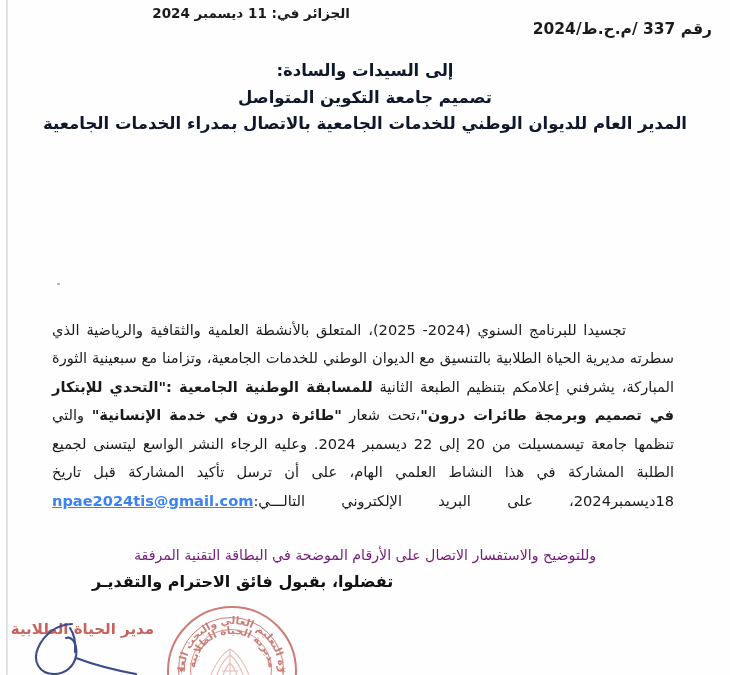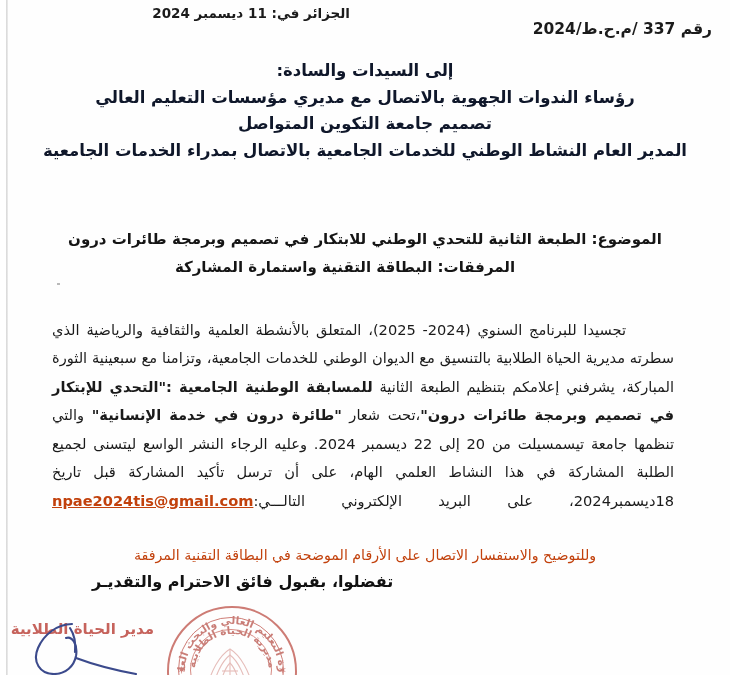--- a/index.html
+++ b/index.html
@@ -123,39 +123,39 @@
     text-indent: 0;
   }
   .body .indent {
     display: inline-block;
     width: 48px;
   }
   .b {
     font-weight: 700;
   }
   .mail {
-    color: #c2410c;
+    color: #3b82f6;
     text-decoration: underline;
     font-weight: 700;
     direction: ltr;
     unicode-bidi: embed;
     display: inline-block;
     font-size: 14.6px;
   }
 
   
   .inquiry {
     position: absolute;
     top: 543px;
     left: 0;
     right: 0;
     text-align: center;
     font-size: 14.2px;
     line-height: 1.7;
-    color: #c2410c;
+    color: #701a75;
   }
 
   
   .closing {
     position: absolute;
     top: 572px;
     right: 0;
     left: 0;
     text-align: left;
     padding-left: 92px;
@@ -261,29 +261,24 @@
   <div class="scan-edge"></div>
   <div class="dot-artifact"></div>
 
   <div class="header-row">
     <div class="hdr-ref">رقم 337 /م.ح.ط/2024</div>
     <div class="hdr-date">الجزائر في: 11 ديسمبر 2024</div>
   </div>
 
   <div class="addressee">
     <div class="line l1">إلى السيدات والسادة:</div>
-    <div class="line l2">رؤساء الندوات الجهوية بالاتصال مع مديري مؤسسات التعليم العالي</div>
     <div class="line l3">تصميم جامعة التكوين المتواصل</div>
-    <div class="line l4">المدير العام النشاط الوطني للخدمات الجامعية بالاتصال بمدراء الخدمات الجامعية</div>
-  </div>
-
-  <div class="subject-block">
-    <div class="srow">الموضوع: الطبعة الثانية للتحدي الوطني للابتكار في تصميم وبرمجة طائرات درون</div>
-    <div class="srow attach">المرفقات: البطاقة التقنية واستمارة المشاركة</div>
-  </div>
+    <div class="line l4">المدير العام للديوان الوطني للخدمات الجامعية بالاتصال بمدراء الخدمات الجامعية</div>
+  </div>
+
 
   <div class="body">
     <p><span class="indent"></span><span>تجسيدا للبرنامج السنوي (2024- 2025)، المتعلق بالأنشطة العلمية والثقافية والرياضية الذي سطرته مديرية الحياة الطلابية بالتنسيق مع الديوان الوطني للخدمات الجامعية، وتزامنا مع سبعينية الثورة المباركة، يشرفني إعلامكم بتنظيم الطبعة الثانية </span><span class="b">للمسابقة الوطنية الجامعية :"التحدي للإبتكار في تصميم وبرمجة طائرات درون"</span><span>،تحت شعار </span><span class="b">"طائرة درون في خدمة الإنسانية"</span><span> والتي تنظمها جامعة تيسمسيلت من 20 إلى 22 ديسمبر 2024. وعليه الرجاء النشر الواسع ليتسنى لجميع الطلبة المشاركة في هذا النشاط العلمي الهام، على أن ترسل تأكيد المشاركة قبل تاريخ 18ديسمبر2024، على البريد الإلكتروني التالـــي:</span><span class="mail">npae2024tis@gmail.com</span></p>
   </div>
 
   <div class="inquiry">وللتوضيح والاستفسار الاتصال على الأرقام الموضحة في البطاقة التقنية المرفقة</div>
 
   <div class="closing">
     <div class="txt">تفضلوا، بقبول فائق الاحترام والتقديـر</div>
   </div>

